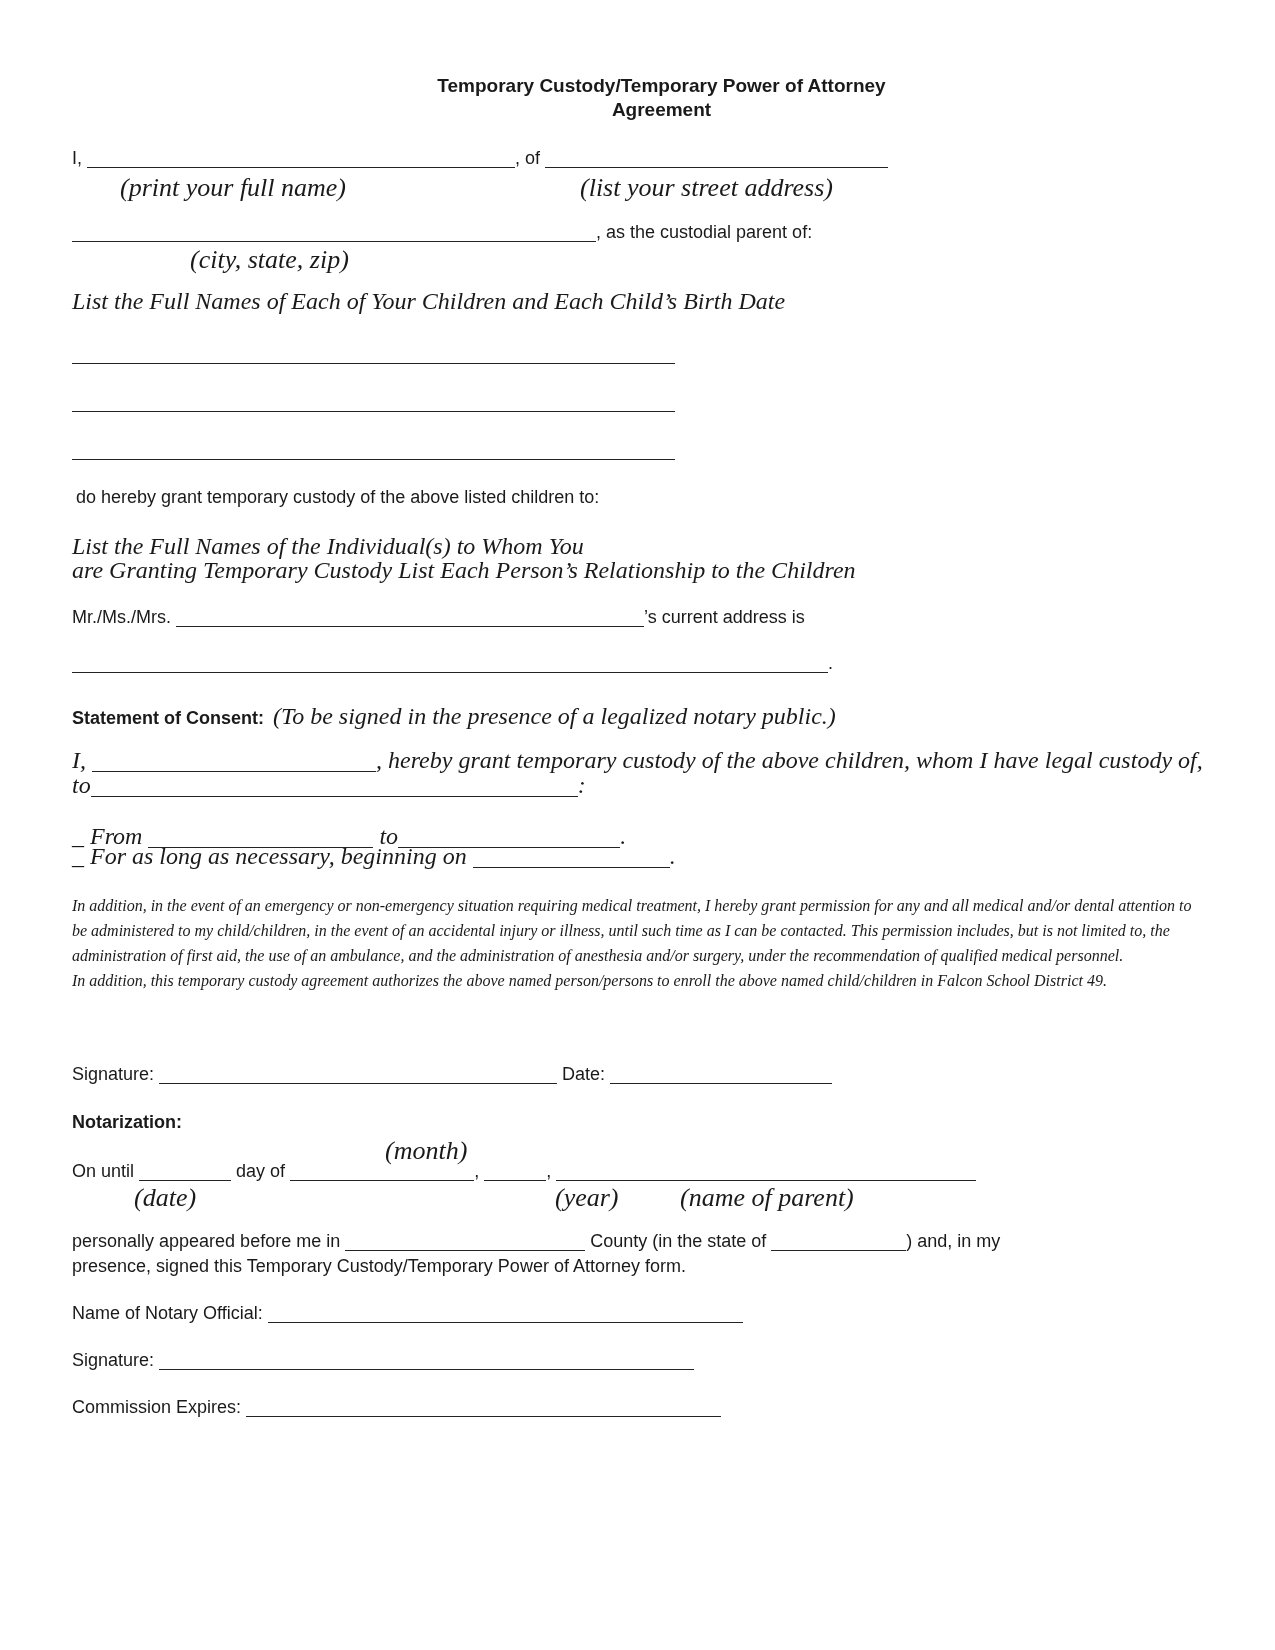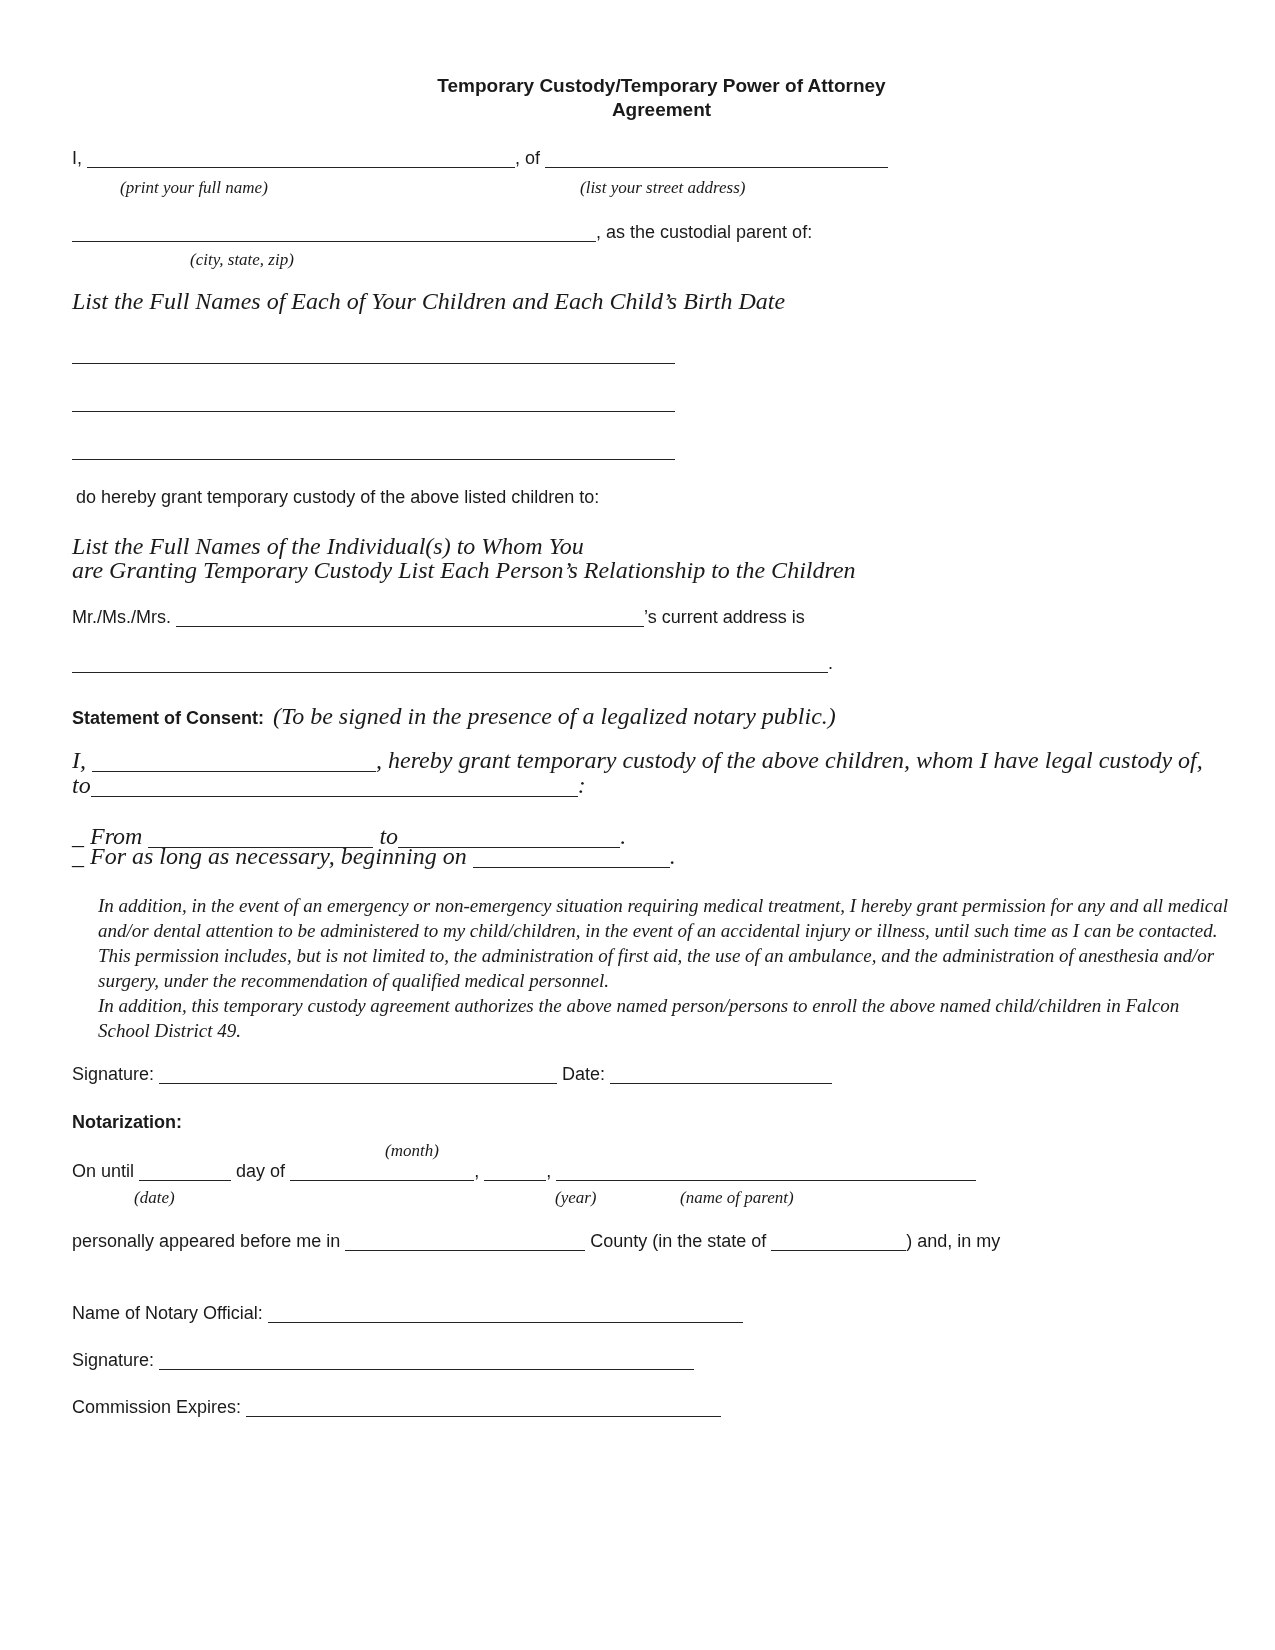--- a/index.html
+++ b/index.html
@@ -20,27 +20,27 @@
   .serif{font-family:"Liberation Serif",serif;font-style:italic;font-size:24px;}
   .bold{font-weight:bold;}
   .blank{
     display:inline-block;height:1px;
     border-bottom:1.6px solid #242424;
     vertical-align:-4px;
   }
   .u-row .blank{height:19px;vertical-align:top;}
   .label{
     position:absolute;
-    font-family:"Liberation Serif",serif;font-style:italic;font-size:17px;
+    font-family:"Liberation Serif",serif;font-style:italic;font-size:26px;
     line-height:22px;white-space:nowrap;
   }
   .para{
     position:absolute;left:72px;width:1135px;
     font-family:"Liberation Serif",serif;font-style:italic;
-    font-size:19px;line-height:25px;margin-left:26px;
+    font-size:16px;line-height:25px;
   }
   .note-gap{margin-left:9px;}
 </style>
 </head>
 <body>
 
 <div class="page">
 
   <div class="title" style="top:74px;margin-left:24px;">
     <div>Temporary Custody/Temporary Power of Attorney</div>
@@ -123,20 +123,21 @@
   <div class="label" style="top:1140px;left:385px;">(month)</div>
   <div class="label" style="top:1187px;left:555px;">(year)</div>
   <div class="label" style="top:1187px;left:680px;">(name of parent)</div>
 
   <div class="row" style="top:1230px;">
     <span>personally appeared before me in</span>
     <span class="blank" style="width:240px;"></span>
     <span>County (in the state of</span>
     <span class="blank" style="width:135px;"></span><span>) and, in my</span>
   </div>
+  <div class="row" style="top:1255px;">presence, signed this Temporary Custody/Temporary Power of Attorney form.</div>
 
   <div class="row" style="top:1302px;">
     <span>Name of Notary Official:</span>
     <span class="blank" style="width:475px;"></span>
   </div>
   <div class="row" style="top:1349px;">
     <span>Signature:</span>
     <span class="blank" style="width:535px;"></span>
   </div>
   <div class="row" style="top:1396px;">

